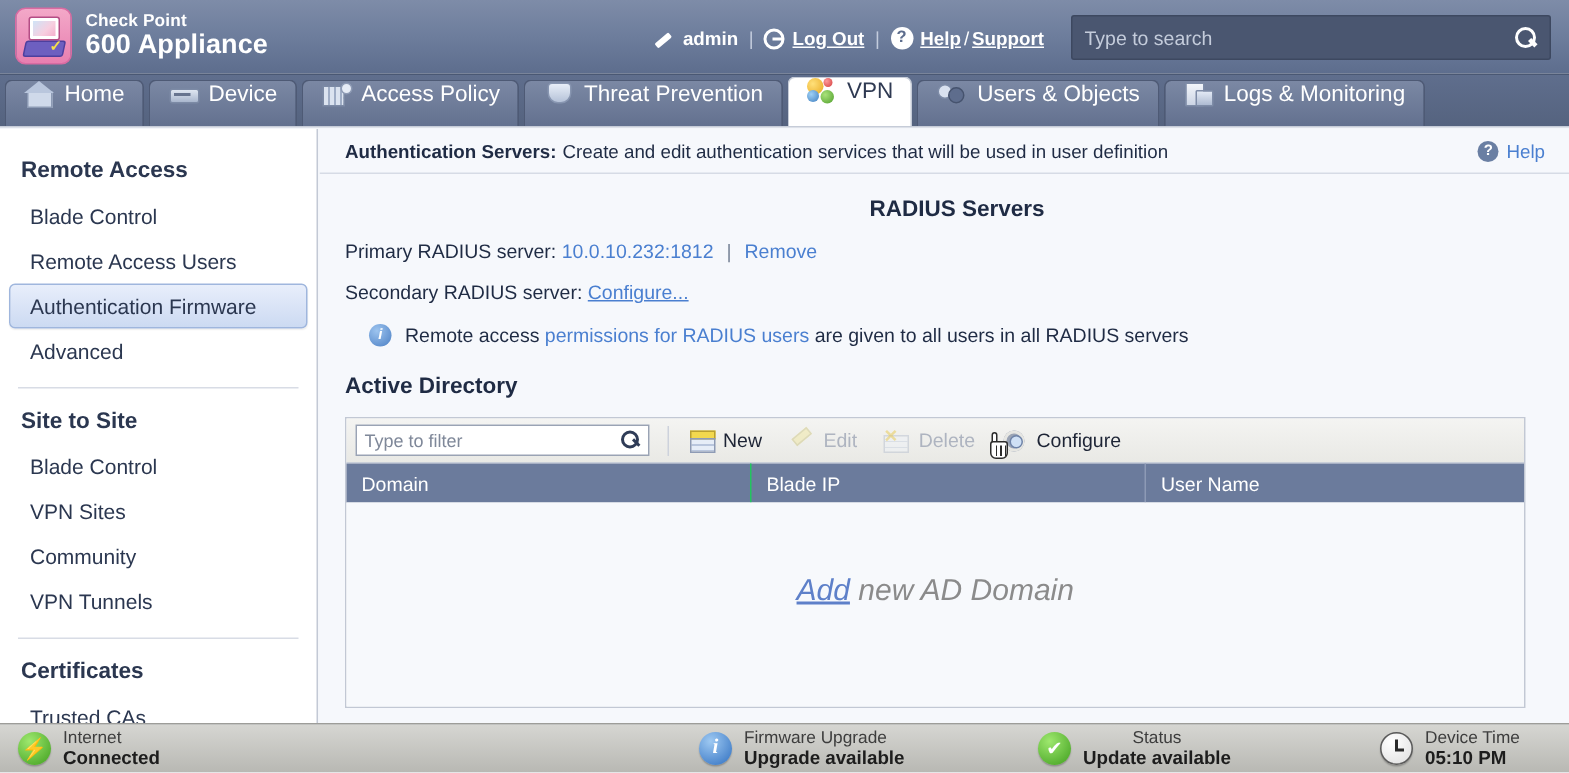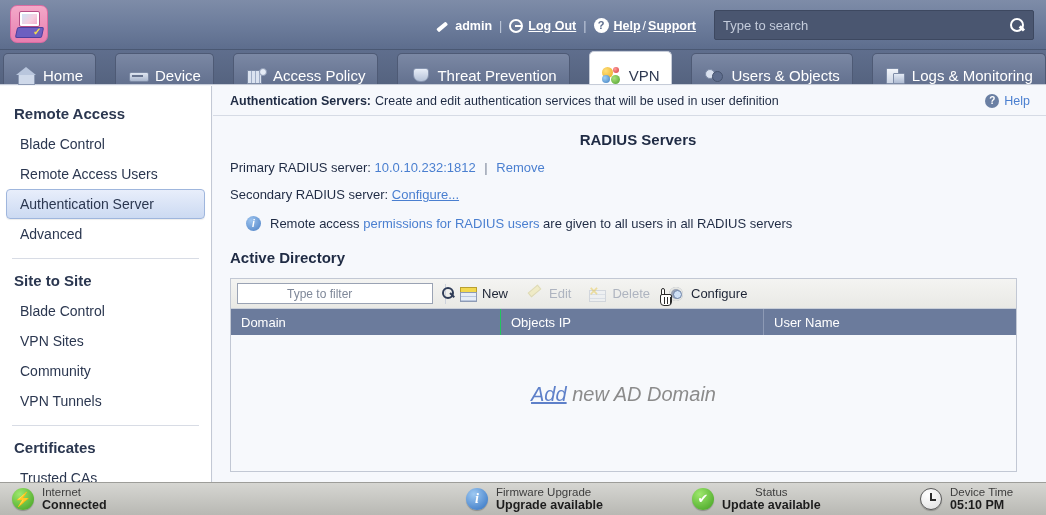--- a/index.html
+++ b/index.html
@@ -96,22 +96,22 @@
   }
 
   
   .tabbar {
     position: absolute; left: 0; top: 50px; width: 1046px; height: 35px;
     background: linear-gradient(to bottom, #5f6e8d, #55637f);
     border-bottom: 1px solid #c6ccd8;
     display: flex; align-items: flex-end; padding-left: 3px;
   }
   .tab {
-    height: 31px; display: flex; align-items: flex-end; gap: 7px;
-    padding: 0 12px; margin-right: 19px;
+    height: 31px; display: flex; align-items: flex-start; gap: 7px;
+    padding: 0 12px; margin-right: 3px;
     background: linear-gradient(to bottom, #7b88a4, #63718f);
     border: 1px solid #4e5a75; border-bottom: none;
     border-radius: 5px 5px 0 0;
     color: #ffffff; font-size: 15px; white-space: nowrap;
     cursor: pointer;
   }
   .tab.active {
     background: #ffffff; color: #2f3a52;
     border-color: #c6ccd8;
     height: 33px;
@@ -217,21 +217,21 @@
   .toolbar {
     height: 30px; background: linear-gradient(to bottom,#f4f4f2,#e9e9e5);
     border-bottom: 1px solid #c9cfd9; display: flex; align-items: center; padding: 0 6px;
   }
   .filter-box {
     width: 196px; height: 21px; background: #ffffff; border: 1px solid #9aa3b4;
     display: flex; align-items: center; padding: 0 5px; margin-right: 8px;
   }
   .filter-box input {
     flex: 1; border: 0; outline: none; background: transparent;
-    font-size: 12px; color: #2b3750; font-family: "Liberation Sans", sans-serif; margin-left: 44px;
+    font-size: 12px; color: #2b3750; font-family: "Liberation Sans", sans-serif;
   }
   .filter-box input::placeholder { color: #7f8899; }
   .mag-dark { width: 13px; height: 13px; position: relative; flex: 0 0 auto; }
   .mag-dark:before { content:""; position:absolute; left:0; top:0; width:8px; height:8px;
     border:2.2px solid #2f3c57; border-radius:50%; }
   .mag-dark:after { content:""; position:absolute; left:7px; top:7px; width:6px; height:2.4px;
     background:#2f3c57; transform:rotate(45deg); }
 
   .tb-sep { width: 1px; height: 20px; background: #cdd2dc; margin: 0 4px; }
   .tb-btn {
@@ -331,20 +331,24 @@
 
 <div id="app">
 
   <div class="header">
     <div class="brand">
       <div class="brand-logo">
         <div class="mon"></div>
           <div class="base"></div>
           <div class="chk">✓</div>
       </div>
+      <div class="brand-text">
+        <div class="l1">Check Point</div>
+        <div class="l2">600 Appliance</div>
+      </div>
     </div>
 
     <div class="hdr-right">
       <div class="hdr-links">
         <span class="pencil-icon"></span>
         <span class="uname">admin</span>
         <span class="sep">|</span>
         <span class="circ-icon"></span>
         <a href="#">Log Out</a>
         <span class="sep">|</span>
@@ -391,21 +395,21 @@
     <div class="tab">
       <span class="ticon ic-logs"></span>
       <span>Logs &amp; Monitoring</span>
     </div>
   </div>
 
   <div class="sidebar">
     <div class="side-group">Remote Access</div>
     <div class="side-item">Blade Control</div>
     <div class="side-item">Remote Access Users</div>
-    <div class="side-item selected">Authentication Server</div>
+    <div class="side-item selected">Authentication Firmware</div>
     <div class="side-item">Advanced</div>
     <div class="side-div"></div>
 
     <div class="side-group">Site to Site</div>
     <div class="side-item">Blade Control</div>
     <div class="side-item">VPN Sites</div>
     <div class="side-item">Community</div>
     <div class="side-item">VPN Tunnels</div>
     <div class="side-div"></div>
 
@@ -466,21 +470,21 @@
           <span>Delete</span>
         </div>
         <div class="tb-btn">
           <span class="ic-gear"></span>
           <span>Configure</span>
         </div>
       </div>
 
       <div class="tbl-head">
         <div class="th th-domain">Domain</div>
-        <div class="th th-ip">Objects IP</div>
+        <div class="th th-ip">Blade IP</div>
         <div class="th th-user">User Name</div>
       </div>
 
       <div class="tbl-body">
         <div class="add-row"><a href="#">Add</a><span> new AD Domain</span></div>
       </div>
     </div>
 
     <div class="cursor-hand">
       <div class="fing"></div>

